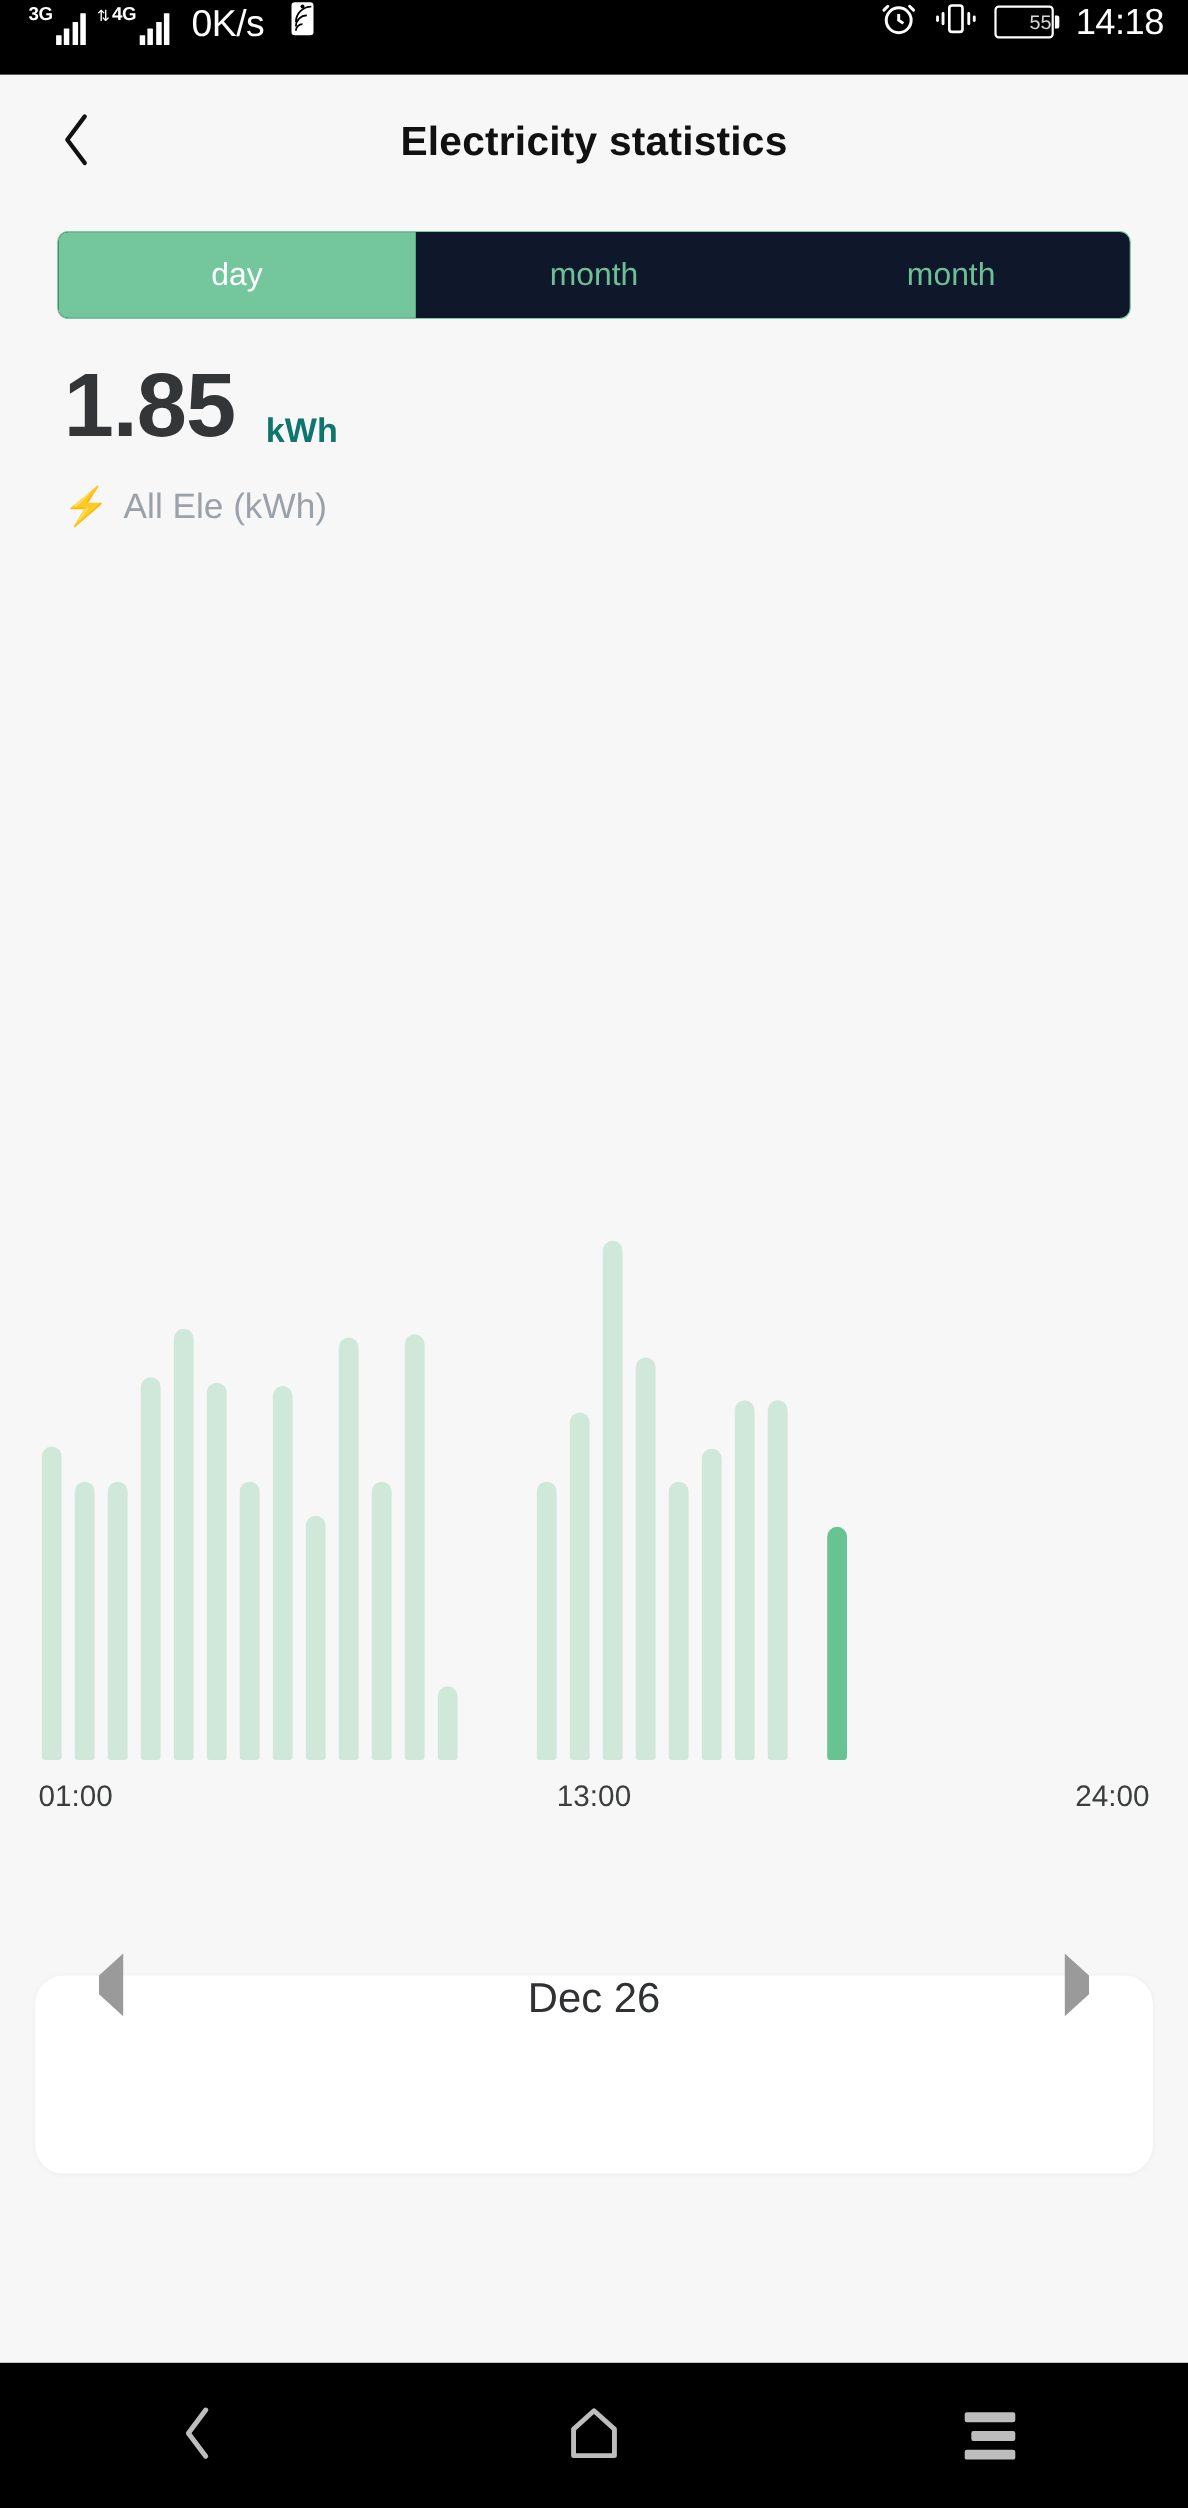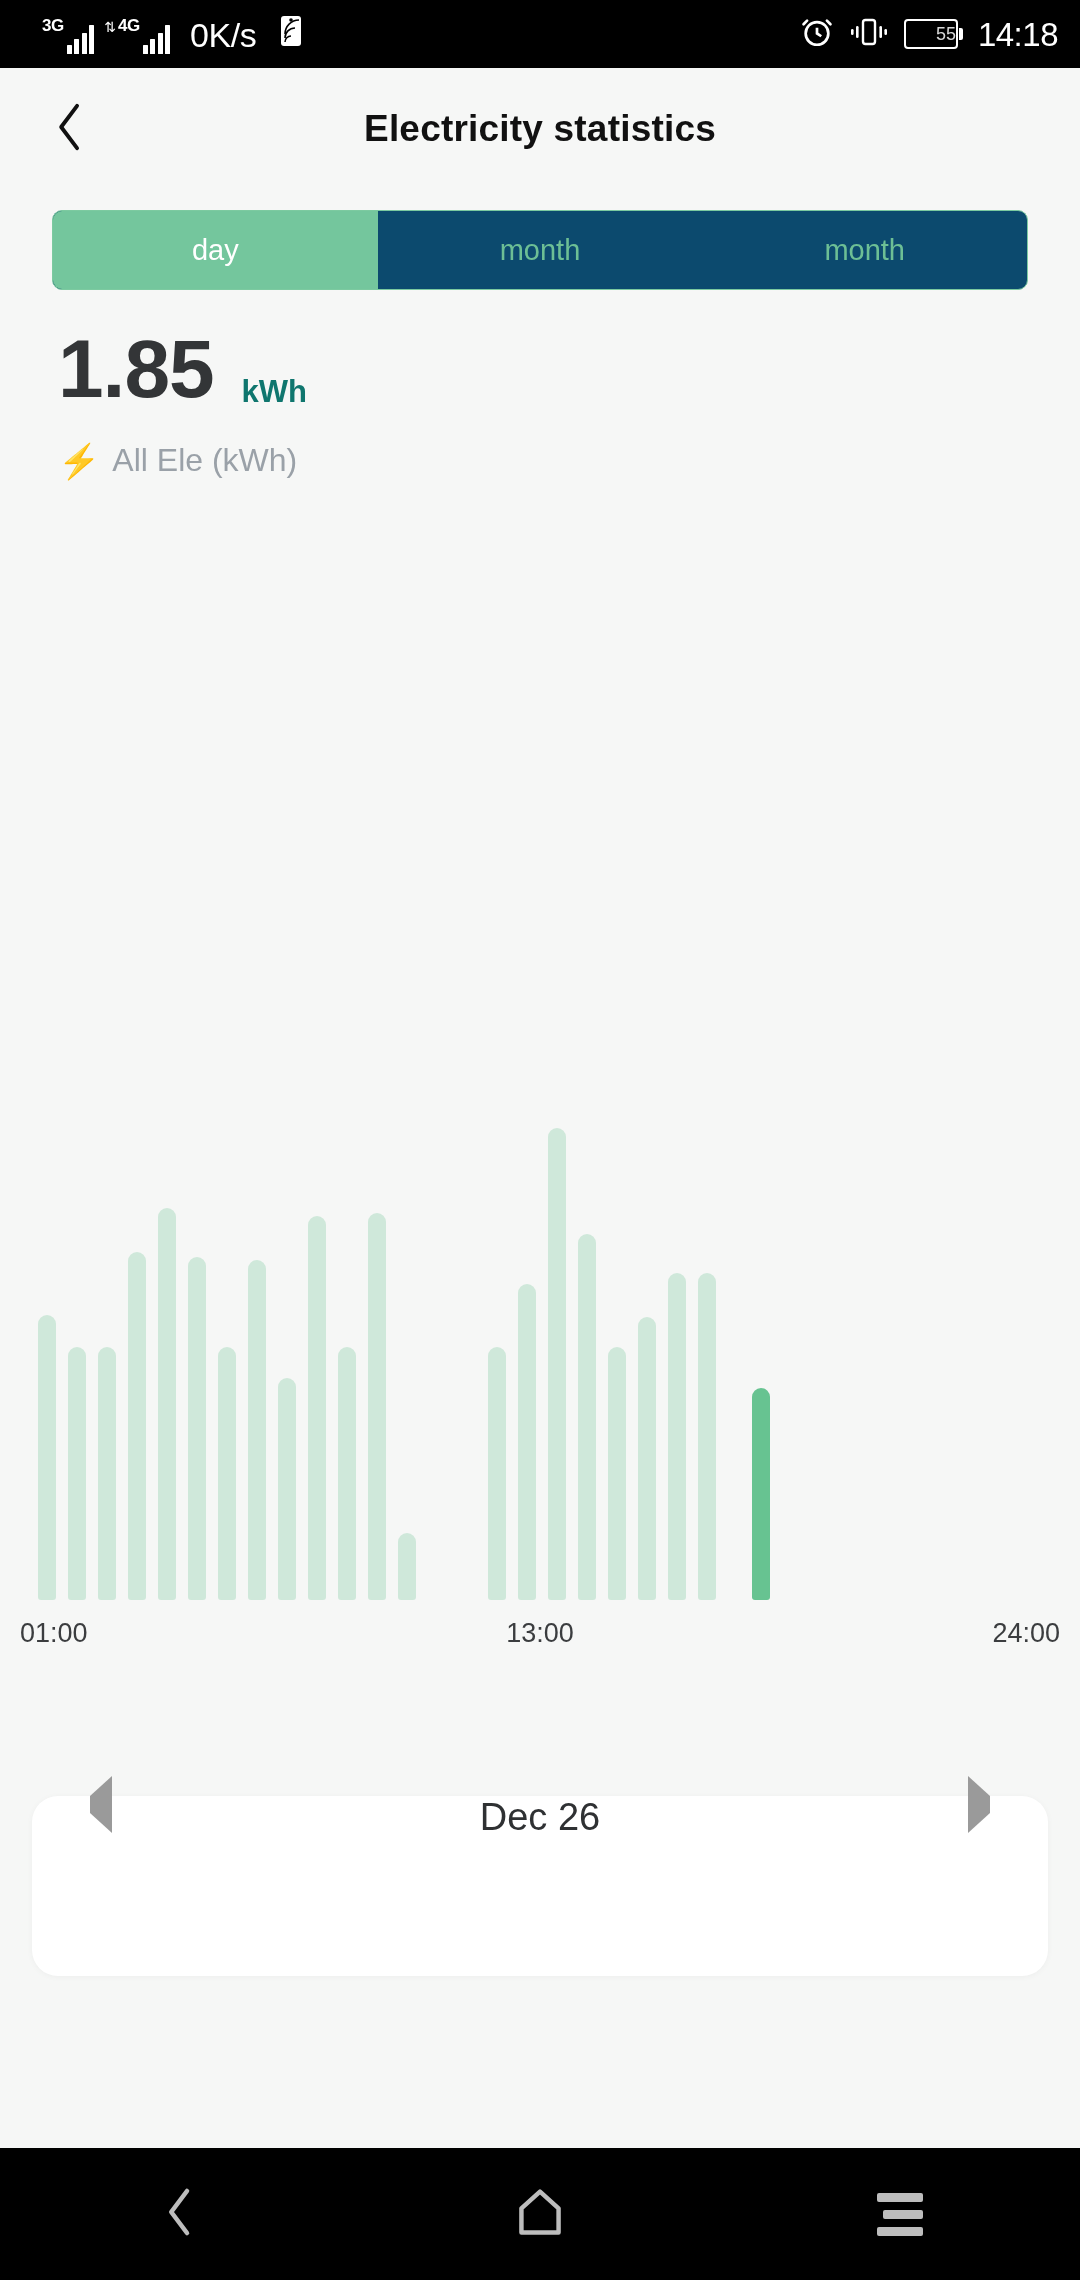--- a/index.html
+++ b/index.html
@@ -7,21 +7,21 @@
   body {
     font-family: "Liberation Sans", sans-serif;
     background:#f6f7f6;
     overflow:hidden;
     position:relative;
   }
 
   
   .statusbar{
     height:68px; background:#000; color:#fff;
-    display:flex; align-items:center; padding:0 42px;
+    display:flex; align-items:flex-start; padding:0 26px;
     position:relative;
   }
   .sb-left{ display:flex; align-items:flex-end; gap:10px; }
   .sig-group{ display:flex; align-items:flex-end; gap:3px; position:relative; }
   .sig-label{ font-size:17px; font-weight:700; line-height:1; margin-bottom:20px; letter-spacing:-.5px;}
   .bars{ display:flex; align-items:flex-end; gap:2.5px; height:30px;}
   .bars i{ width:5px; background:#fff; display:block; border-radius:.5px;}
   .bars i:nth-child(1){height:9px}
   .bars i:nth-child(2){height:15px}
   .bars i:nth-child(3){height:21px}
@@ -56,21 +56,21 @@
   }
   .page-title{
     width:100%; text-align:center; font-size:37px; font-weight:700; color:#111;
     letter-spacing:.2px;
   }
 
   
   .seg-wrap{ padding:0 52px; margin-top:20px;}
   .seg{
     height:80px; border:1.5px solid #7ccaa0; border-radius:10px;
-    display:flex; overflow:hidden; background:#0c4a6e;
+    display:flex; overflow:hidden; background:#0f172a;
   }
   .seg-item{
     flex:1; display:flex; align-items:center; justify-content:center;
     font-size:29px; color:#6dbf95; background:transparent;
   }
   .seg-item.active{ background:#74c69d; color:#fff; }
 
   
   .summary{ padding:0 58px; margin-top:38px;}
   .big-row{ display:flex; align-items:flex-end; }
@@ -85,21 +85,21 @@
     position:absolute; left:0; right:0; top:880px; height:720px;
   }
   .plot{ position:absolute; left:0; right:0; top:0; bottom:0; }
   .bar{
     position:absolute; bottom:0; width:18px;
     background:#cfe8da; border-radius:9px 9px 3px 3px;
   }
   .bar.sel{ background:#67c391; }
   .axis-row{
     position:absolute; left:0; right:0; top:1618px; height:46px;
-    padding:0 20px; display:flex; justify-content:space-between;
+    padding:0 35px; display:flex; justify-content:space-between;
     font-size:27px; color:#3b3d3f;
   }
 
   
   .date-card{
     position:absolute; left:32px; right:32px; top:1796px; height:180px;
     background:#fff; border-radius:26px;
     display:flex; align-items:flex-start; justify-content:space-between;
     padding:0 58px;
     box-shadow:0 1px 6px rgba(0,0,0,.04);

